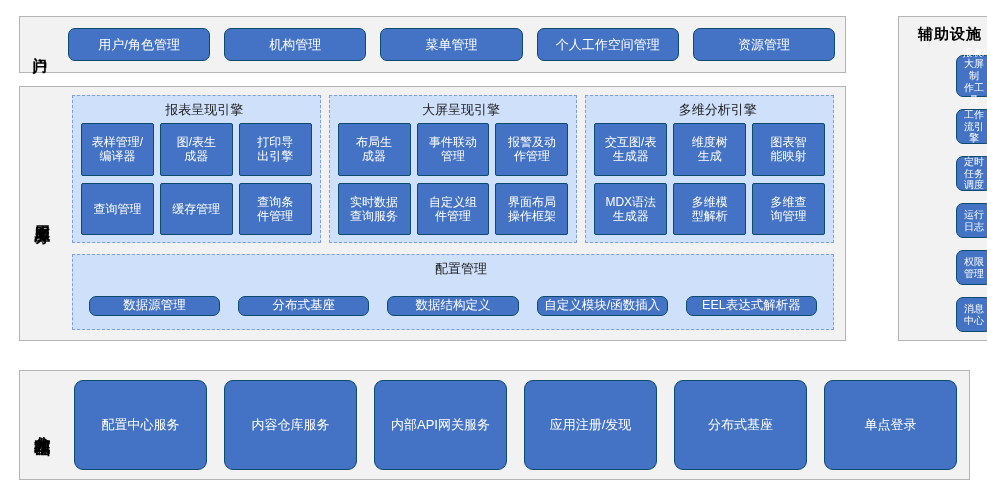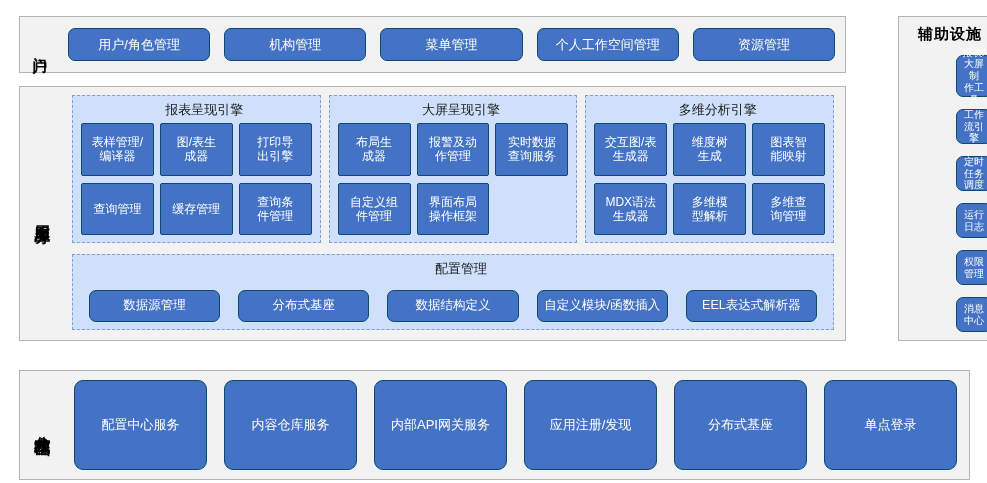--- a/index.html
+++ b/index.html
@@ -145,21 +145,21 @@
   #config-row {
     display: flex;
     gap: 18px;
     padding: 0 16px;
     height: calc(100% - 27px);
     align-items: center;
     box-sizing: border-box;
   }
   #config-row .btn {
     flex: 1 1 0;
-    height: 32px;
+    height: 20px;
     font-size: 12.5px;
   }
 
   
   #aux {
     left: 898px;
     top: 16px;
     width: 104px;
     height: 325px;
   }
@@ -246,20 +246,22 @@
           <div class="btn">查询条
 件管理</div>
         </div>
       </div>
 
       <div class="panel">
         <div class="panel-title">大屏呈现引擎</div>
         <div class="grid3">
           <div class="btn">布局生
 成器</div>
+          <div class="btn">事件联动
+管理</div>
           <div class="btn">报警及动
 作管理</div>
           <div class="btn">实时数据
 查询服务</div>
           <div class="btn">自定义组
 件管理</div>
           <div class="btn">界面布局
 操作框架</div>
         </div>
       </div>

